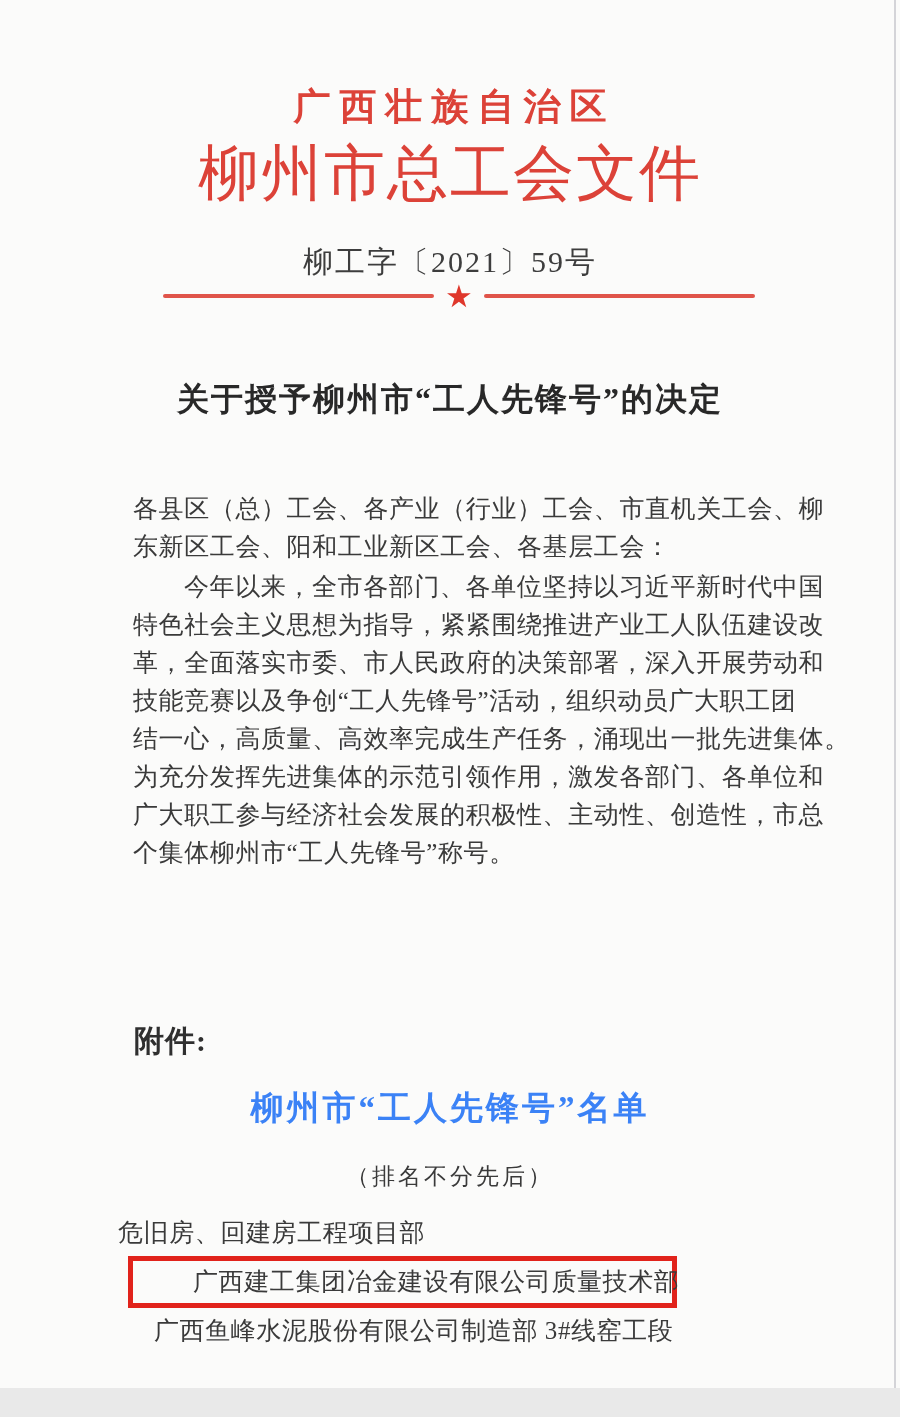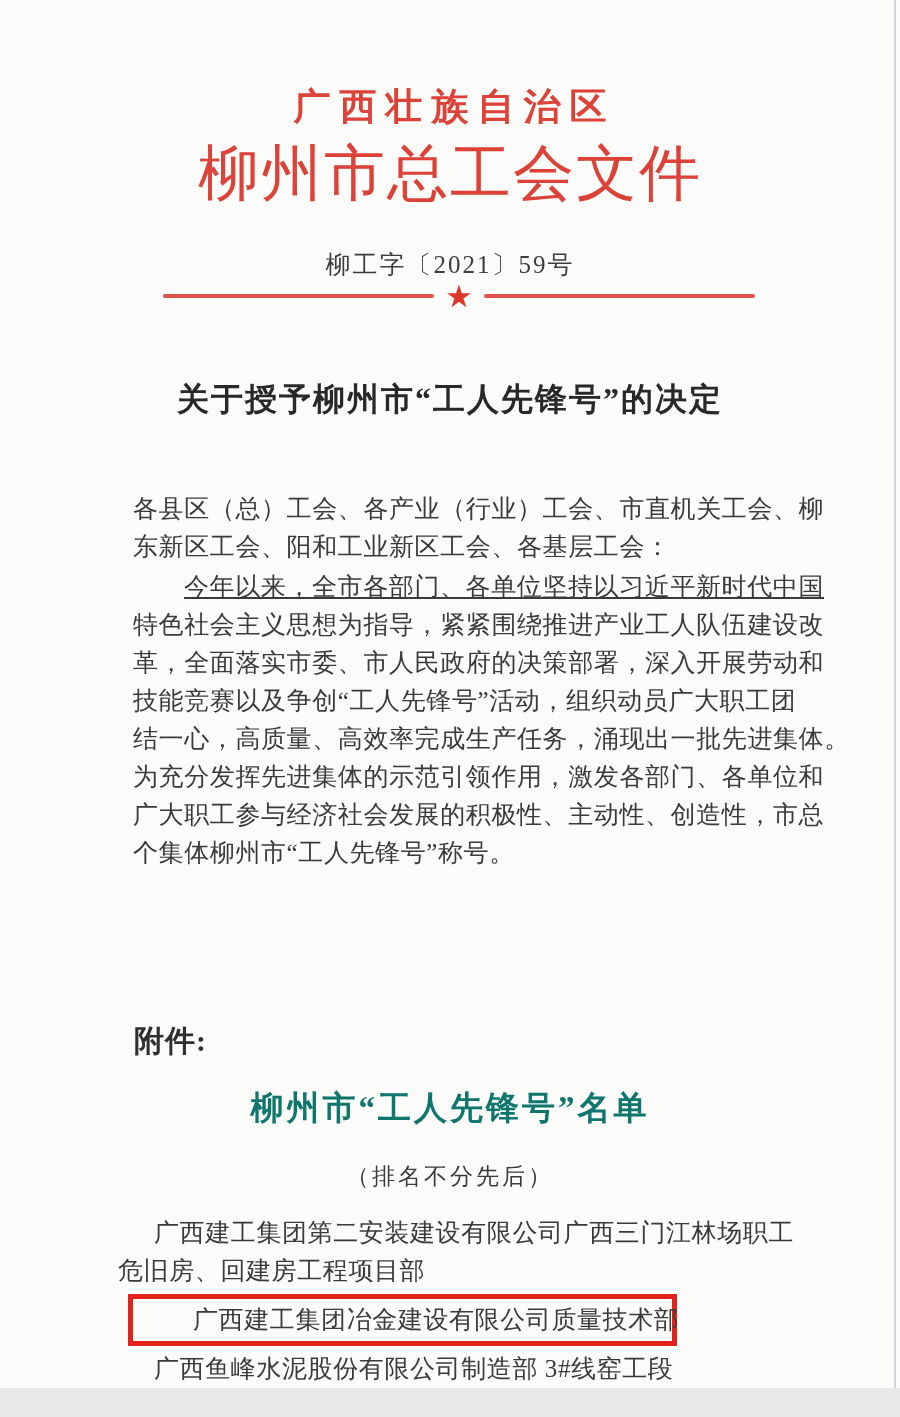--- a/index.html
+++ b/index.html
@@ -19,21 +19,21 @@
   .region-title{
     top:82px;font-size:37px;font-weight:bold;
     letter-spacing:9px;text-indent:9px;
     color:#dc4238;
   }
   .issuer-title{
     top:133px;font-size:61px;font-weight:normal;
     letter-spacing:2px;color:#dc4238;
   }
   .doc-number{
-    top:248px;font-size:25px;letter-spacing:2px;color:#3d3d3d;
+    top:242px;font-size:30px;letter-spacing:2px;color:#3d3d3d;
   }
 
   
   .divider{
     top:281px;left:163px;width:592px;height:30px;
     display:flex;align-items:center;
   }
   .div-line{flex:1;height:4px;background:#e0544a;border-radius:2px;}
   .star-glyph{
     font-size:31px;line-height:30px;margin:0 11px;color:#df372b;
@@ -45,30 +45,30 @@
     top:378px;font-size:32px;font-weight:bold;
     letter-spacing:2px;color:#282828;
   }
   .text-block{color:#3a3a3a;}
   .doc-line{
     font-size:25px;line-height:38px;letter-spacing:0.6px;
     white-space:nowrap;color:#3a3a3a;
   }
   .salutation{top:490px;left:133px;width:660px;}
   .body-text{top:568px;left:133px;width:660px;}
-  .indent{padding-left:51px;text-decoration:underline;}
+  .indent{padding-left:51px;}
 
   
   .attach-label{
     top:1021px;left:134px;font-size:30px;font-weight:bold;
     letter-spacing:1px;color:#2f2f2f;
   }
   .appendix-title{
     top:1086px;font-size:33px;font-weight:bold;
-    letter-spacing:3px;color:#0f766e;
+    letter-spacing:3px;color:#3b82f6;
   }
   .appendix-subtitle{
     top:1161px;font-size:23px;letter-spacing:3px;color:#3a3a3a;
   }
   .award-list{top:1214px;left:118px;width:700px;}
   .item-indent{padding-left:36px;}
   .highlight-box{
     box-sizing:border-box;
     width:549px;
     margin:4px 0 4px 10px;
@@ -116,21 +116,20 @@
 
   <div class="abs attach-label">附件:</div>
 
   <div class="abs centered appendix-title">柳州市“工人先锋号”名单</div>
 
   <div class="abs centered appendix-subtitle">（排名不分先后）</div>
 
   <div class="abs award-list text-block">
 
     <div>
-      <div class="doc-line item-indent">广西建工集团第二安装建设有限公司广西三门江林场职工</div>
       <div class="doc-line">危旧房、回建房工程项目部</div>
     </div>
 
     <div class="highlight-box" style="border-color: rgb(225, 35, 27); padding-left: 24px;">
       <div class="doc-line item-indent">广西建工集团冶金建设有限公司质量技术部</div>
     </div>
 
 
     <div class="doc-line item-indent">广西鱼峰水泥股份有限公司制造部 3#线窑工段</div>
 

